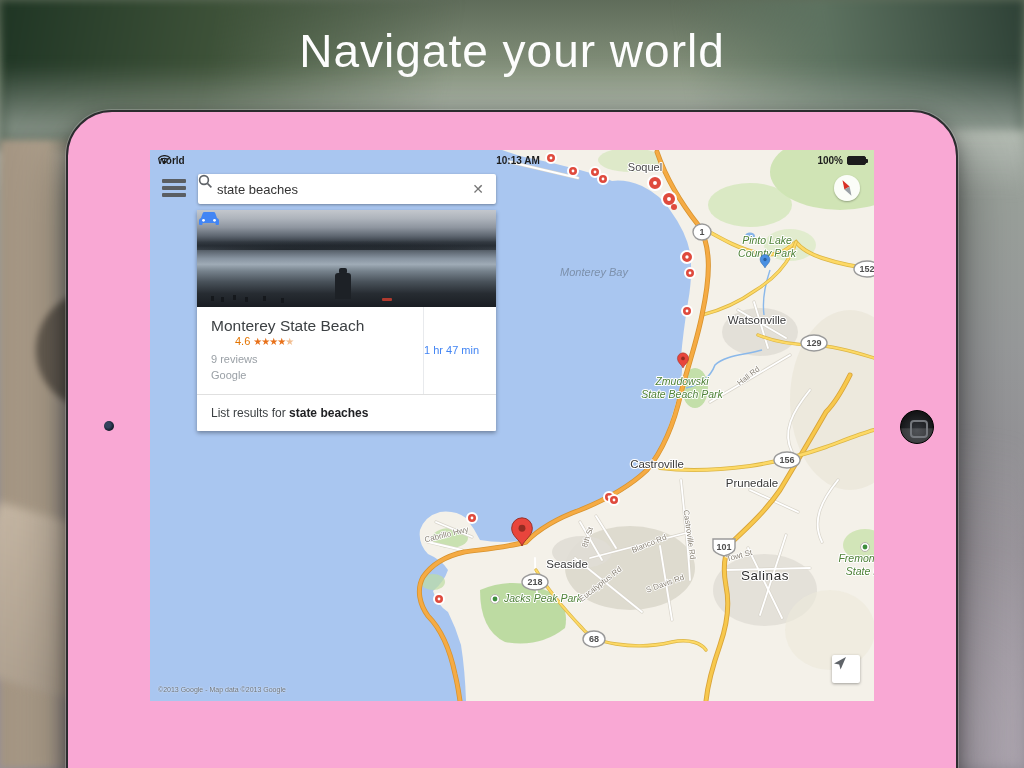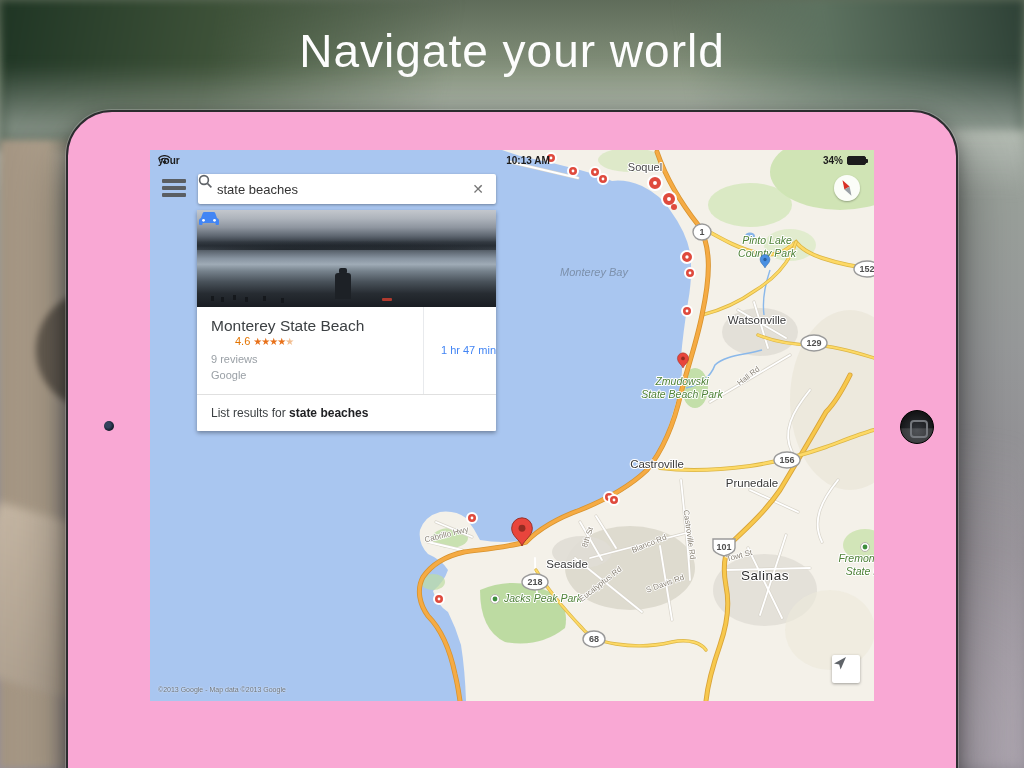--- a/index.html
+++ b/index.html
@@ -42,21 +42,21 @@
           border:2px solid #74777c; border-radius:4px; }
 
   
   .screen { position:absolute; left:82px; top:38px; width:724px; height:551px; background:#a9c6f0; overflow:hidden; }
   .screen svg { position:absolute; left:0; top:0; }
 
   
   .statusbar { position:absolute; left:0; top:0; width:100%; height:20px; font-size:10px; font-weight:bold;
                color:#1c1c1c; display:flex; align-items:center; }
   .sb-left { position:absolute; left:8px; display:flex; align-items:center; gap:4px; }
-  .sb-time { position:absolute; left:16px; width:100%; text-align:center; }
+  .sb-time { position:absolute; left:6px; width:100%; text-align:center; }
   .sb-right { position:absolute; right:8px; display:flex; align-items:center; gap:4px; }
   .batt { width:19px; height:9px; border:1px solid #1c1c1c; border-radius:2px; position:relative; background:#1c1c1c; }
   .batt::after { content:""; position:absolute; right:-3px; top:2px; width:2px; height:4px; background:#1c1c1c; border-radius:0 1px 1px 0; }
 
   
   .menu-btn { position:absolute; left:12px; top:29px; width:24px; height:20px; cursor:pointer; }
   .menu-btn span { display:block; height:3.5px; background:#5a5e63; border-radius:1px; margin-bottom:3.5px; }
   .searchbar { position:absolute; left:48px; top:24px; width:298px; height:30px; background:#fff; border-radius:2px;
                box-shadow:0 1px 3px rgba(0,0,0,.35); display:flex; align-items:center; padding:0 10px; }
   .searchbar input { border:none; outline:none; flex:1; font-size:13px; color:#333; background:transparent;
@@ -80,21 +80,21 @@
   .card-photo .redbit { position:absolute; left:62%; bottom:6px; width:10px; height:3px; background:#b03a2e; border-radius:1px; }
   .card-body { display:flex; }
   .card-info { flex:1; padding:10px 0 10px 14px; }
   .card-title { font-size:15.5px; color:#3c4043; }
   .rating-row { font-size:11px; margin-bottom:5px;margin-left:24px; }
   .rating-val { color:#e37400; }
   .stars-full { color:#e8711a; letter-spacing:-1px; font-size:10px; }
   .star-half { color:#f2bd8f; letter-spacing:-1px; font-size:10px; }
   .muted { font-size:11px; color:#9aa0a6; line-height:1.45; }
   .card-route { width:73px; border-left:1px solid #e8eaed; display:flex; flex-direction:column;
-      align-items:flex-end; justify-content:center; gap:4px; cursor:pointer; }
+      align-items:flex-start; justify-content:center; gap:4px; cursor:pointer; }
   .drive-time { font-size:11px; color:#4285f4; white-space:nowrap; }
   .card-footer { border-top:1px solid #e0e0e0; padding:11px 14px; font-size:12px; color:#3c4043; cursor:pointer; }
   .card-footer b { color:#202124; }
 
   
   .compass { position:absolute; left:684px; top:25px; width:26px; height:26px; border-radius:50%;
       background:rgba(255,255,255,.9); box-shadow:0 1px 2px rgba(0,0,0,.3); cursor:pointer; }
   .locate { position:absolute; left:682px; top:505px; width:28px; height:28px; background:#fff; border-radius:2px;
       box-shadow:0 1px 3px rgba(0,0,0,.35); display:flex; align-items:center; justify-content:center; cursor:pointer; }
   .map-copy { position:absolute; left:8px; top:536px; font-size:7px; color:#70757a; text-shadow:0 0 2px #fff; }
@@ -356,30 +356,30 @@
     </div>
 
     <div class="locate">
       <svg width="16" height="16" viewBox="0 0 16 16">
         <path d="M14,2 L2,8.5 L7.2,9.4 L8.6,14.5 Z" fill="#5f6368"></path>
       </svg>
     </div>
 
     <div class="statusbar">
       <div class="sb-left">
-        <span>your</span>
+        <span>world</span>
         <svg width="13" height="10" viewBox="0 0 13 10">
           <path d="M6.5,9.3 L4.3,6.7 A3.6,3.6 0 0 1 8.7,6.7 Z" fill="#1c1c1c"></path>
           <path d="M2.6,4.9 A5.8,5.8 0 0 1 10.4,4.9" stroke="#1c1c1c" stroke-width="1.3" fill="none"></path>
           <path d="M0.8,2.9 A8.3,8.3 0 0 1 12.2,2.9" stroke="#1c1c1c" stroke-width="1.3" fill="none"></path>
         </svg>
       </div>
       <div class="sb-time">10:13 AM</div>
       <div class="sb-right">
-        <span>34%</span>
+        <span>100%</span>
         <span class="batt"></span>
       </div>
     </div>
 
     <div class="menu-btn">
         <span></span>
         <span></span>
         <span></span>
       </div>
     <div class="searchbar">

